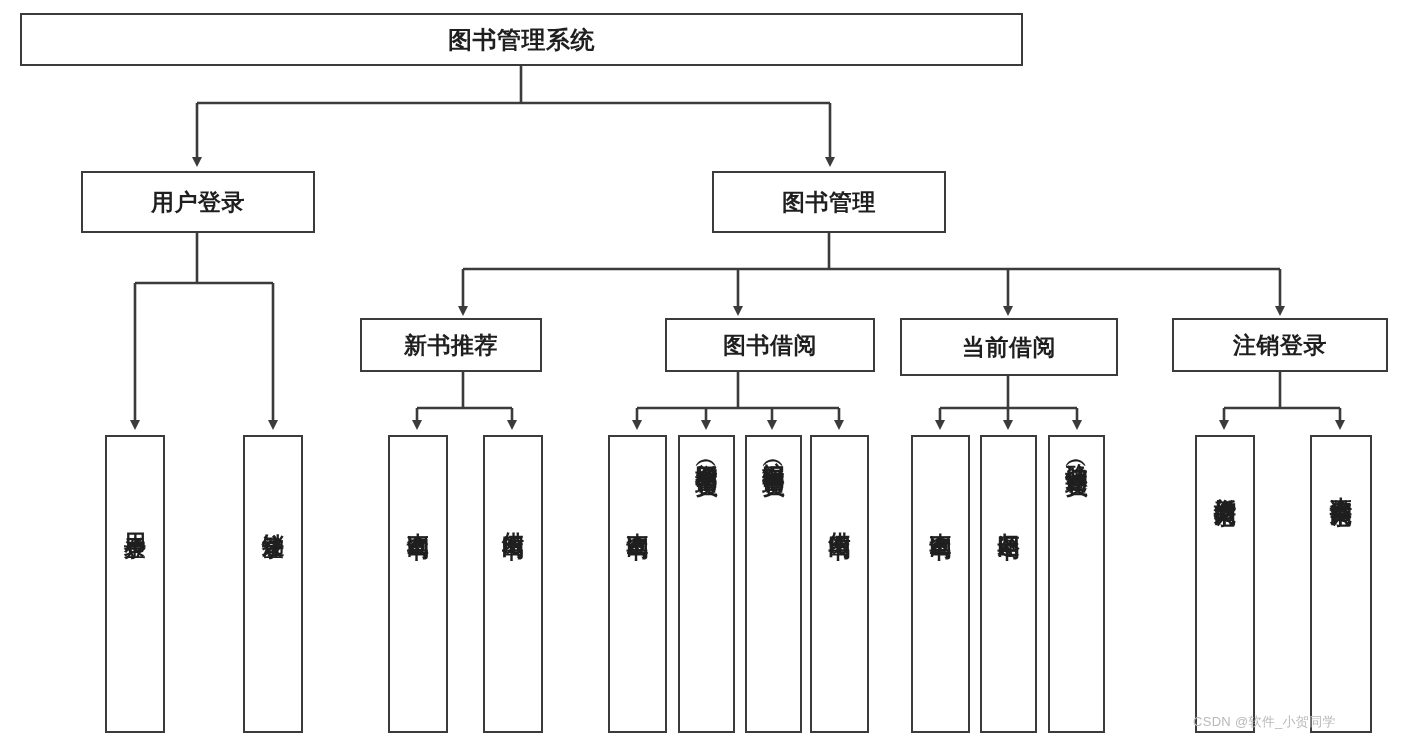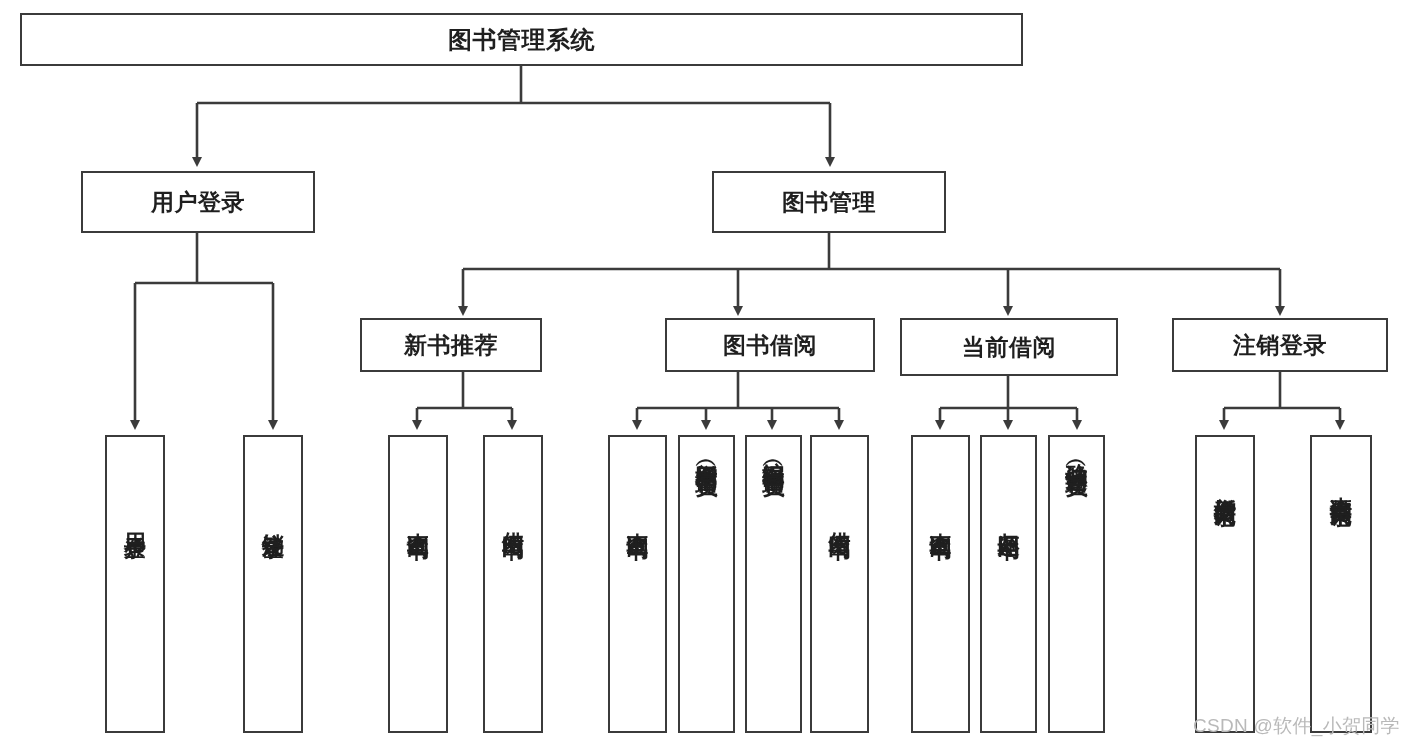--- a/index.html
+++ b/index.html
@@ -56,21 +56,21 @@
     line-height: 1.28;
     letter-spacing: 2px;
     color: #1f1f1f;
     text-align: center;
   }
   .node.root .label { font-size: 24px; }
   #watermark {
     position: absolute;
     left: 1193px;
     top: 713px;
-    font-size: 19px;
+    font-size: 13px;
     color: #b9b9b9;
     white-space: nowrap;
     z-index: 5;
     letter-spacing: 0.3px;
   }
 </style>
 </head>
 <body>
 
 <div id="canvas">

